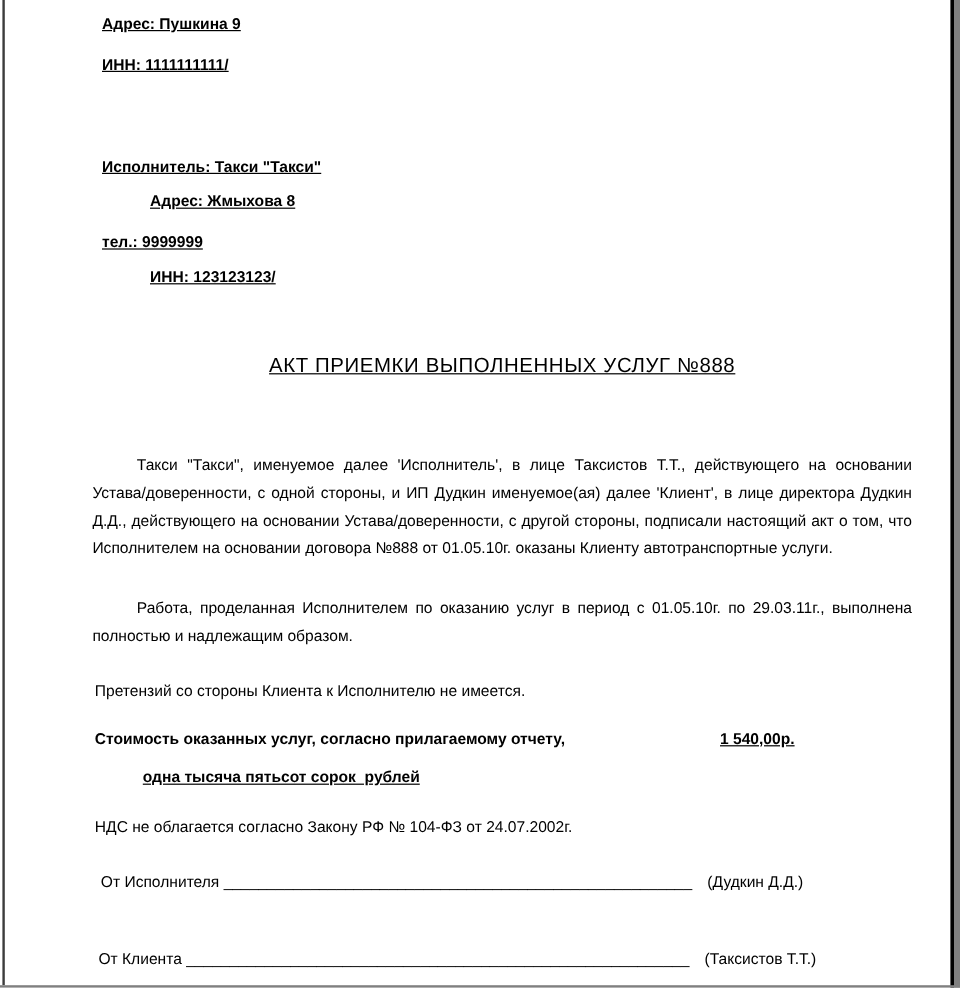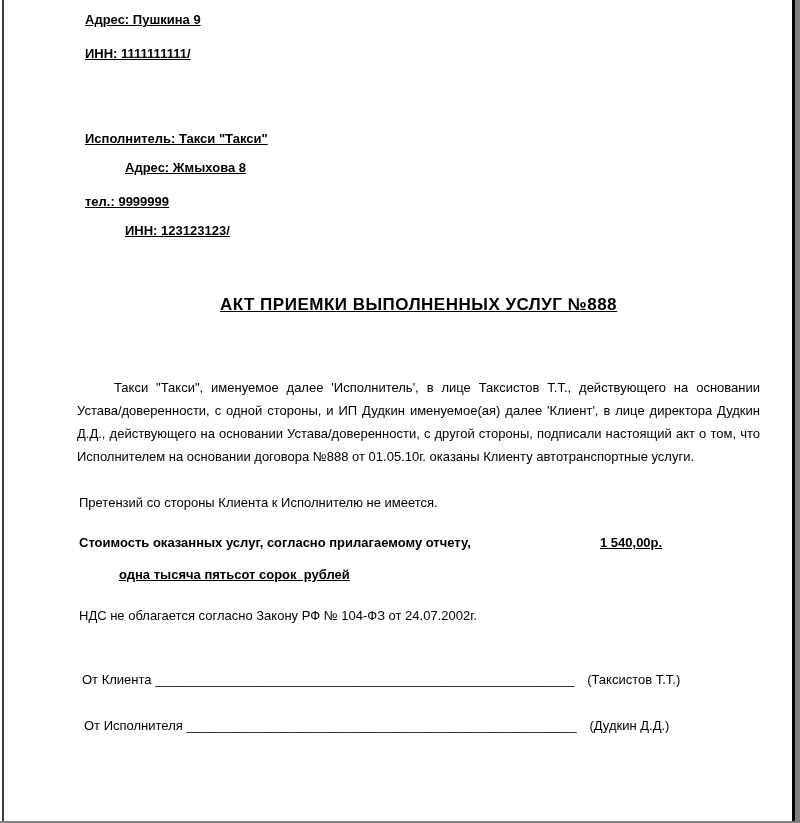--- a/index.html
+++ b/index.html
@@ -46,21 +46,21 @@
   }
   .hline.first { margin-top: 12px; }
   .gap14 { margin-top: 18px; }
   .gap13 { margin-top: 13px; margin-left: 48px; }
   .exec-start { margin-top: 69px; }
 
   .doc-title {
     margin-top: 56px;
     text-align: center;
     font-size: 17px;
-    font-weight: bold;
+    font-weight: normal;
     text-decoration: underline;
     line-height: 20px;
     letter-spacing: 0.5px;
   }
 
   .para {
     text-align: justify;
     line-height: 23px;
     text-indent: 37px;
     margin: 0;
@@ -119,42 +119,43 @@
 
     <div class="hline exec-start">Исполнитель: Такси "Такси"</div>
     <div class="hline gap13">Адрес: Жмыхова 8</div>
     <div class="hline gap14">тел.: 9999999</div>
     <div class="hline gap13">ИНН: 123123123/</div>
 
     <div class="doc-title">АКТ ПРИЕМКИ ВЫПОЛНЕННЫХ УСЛУГ №888</div>
 
     <p class="para para1">Такси "Такси", именуемое далее 'Исполнитель', в лице  Таксистов Т.Т., действующего на основании Устава/доверенности, с одной стороны, и ИП Дудкин именуемое(ая) далее 'Клиент', в лице директора Дудкин Д.Д., действующего на основании Устава/доверенности, с другой стороны, подписали настоящий акт о том, что Исполнителем на основании договора №888 от 01.05.10г. оказаны Клиенту автотранспортные услуги.</p>
 
+    <p class="para para2">Работа, проделанная Исполнителем по оказанию услуг в период с 01.05.10г. по 29.03.11г., выполнена полностью и надлежащим образом.</p>
 
     <div class="plain-line no-claims">Претензий со стороны Клиента к Исполнителю не имеется.</div>
 
     <div class="cost-line">
       <span class="cost-label">Стоимость оказанных услуг, согласно прилагаемому отчету,</span>
       <span class="cost-amount">1 540,00р.</span>
     </div>
 
     <div class="amount-words">одна тысяча пятьсот сорок  рублей</div>
 
     <div class="plain-line vat-note">НДС не облагается согласно Закону РФ № 104-ФЗ от 24.07.2002г.</div>
 
+    <div class="sig-row sig-executor">
+      <span>От Исполнителя</span>
+      <span>______________________________________________________</span>
+      <span class="sig-name">(Дудкин Д.Д.)</span>
+    </div>
+
     <div class="sig-row sig-client">
       <span>От Клиента</span>
       <span>__________________________________________________________</span>
       <span class="sig-name">(Таксистов Т.Т.)</span>
-    </div>
-
-    <div class="sig-row sig-executor">
-      <span>От Исполнителя</span>
-      <span>______________________________________________________</span>
-      <span class="sig-name">(Дудкин Д.Д.)</span>
     </div>
 
   </div>
 
   <div class="edge-left"></div>
   <div class="edge-right-black"></div>
   <div class="edge-right-gray"></div>
   <div class="edge-bottom-gray"></div>
 
 </div>

